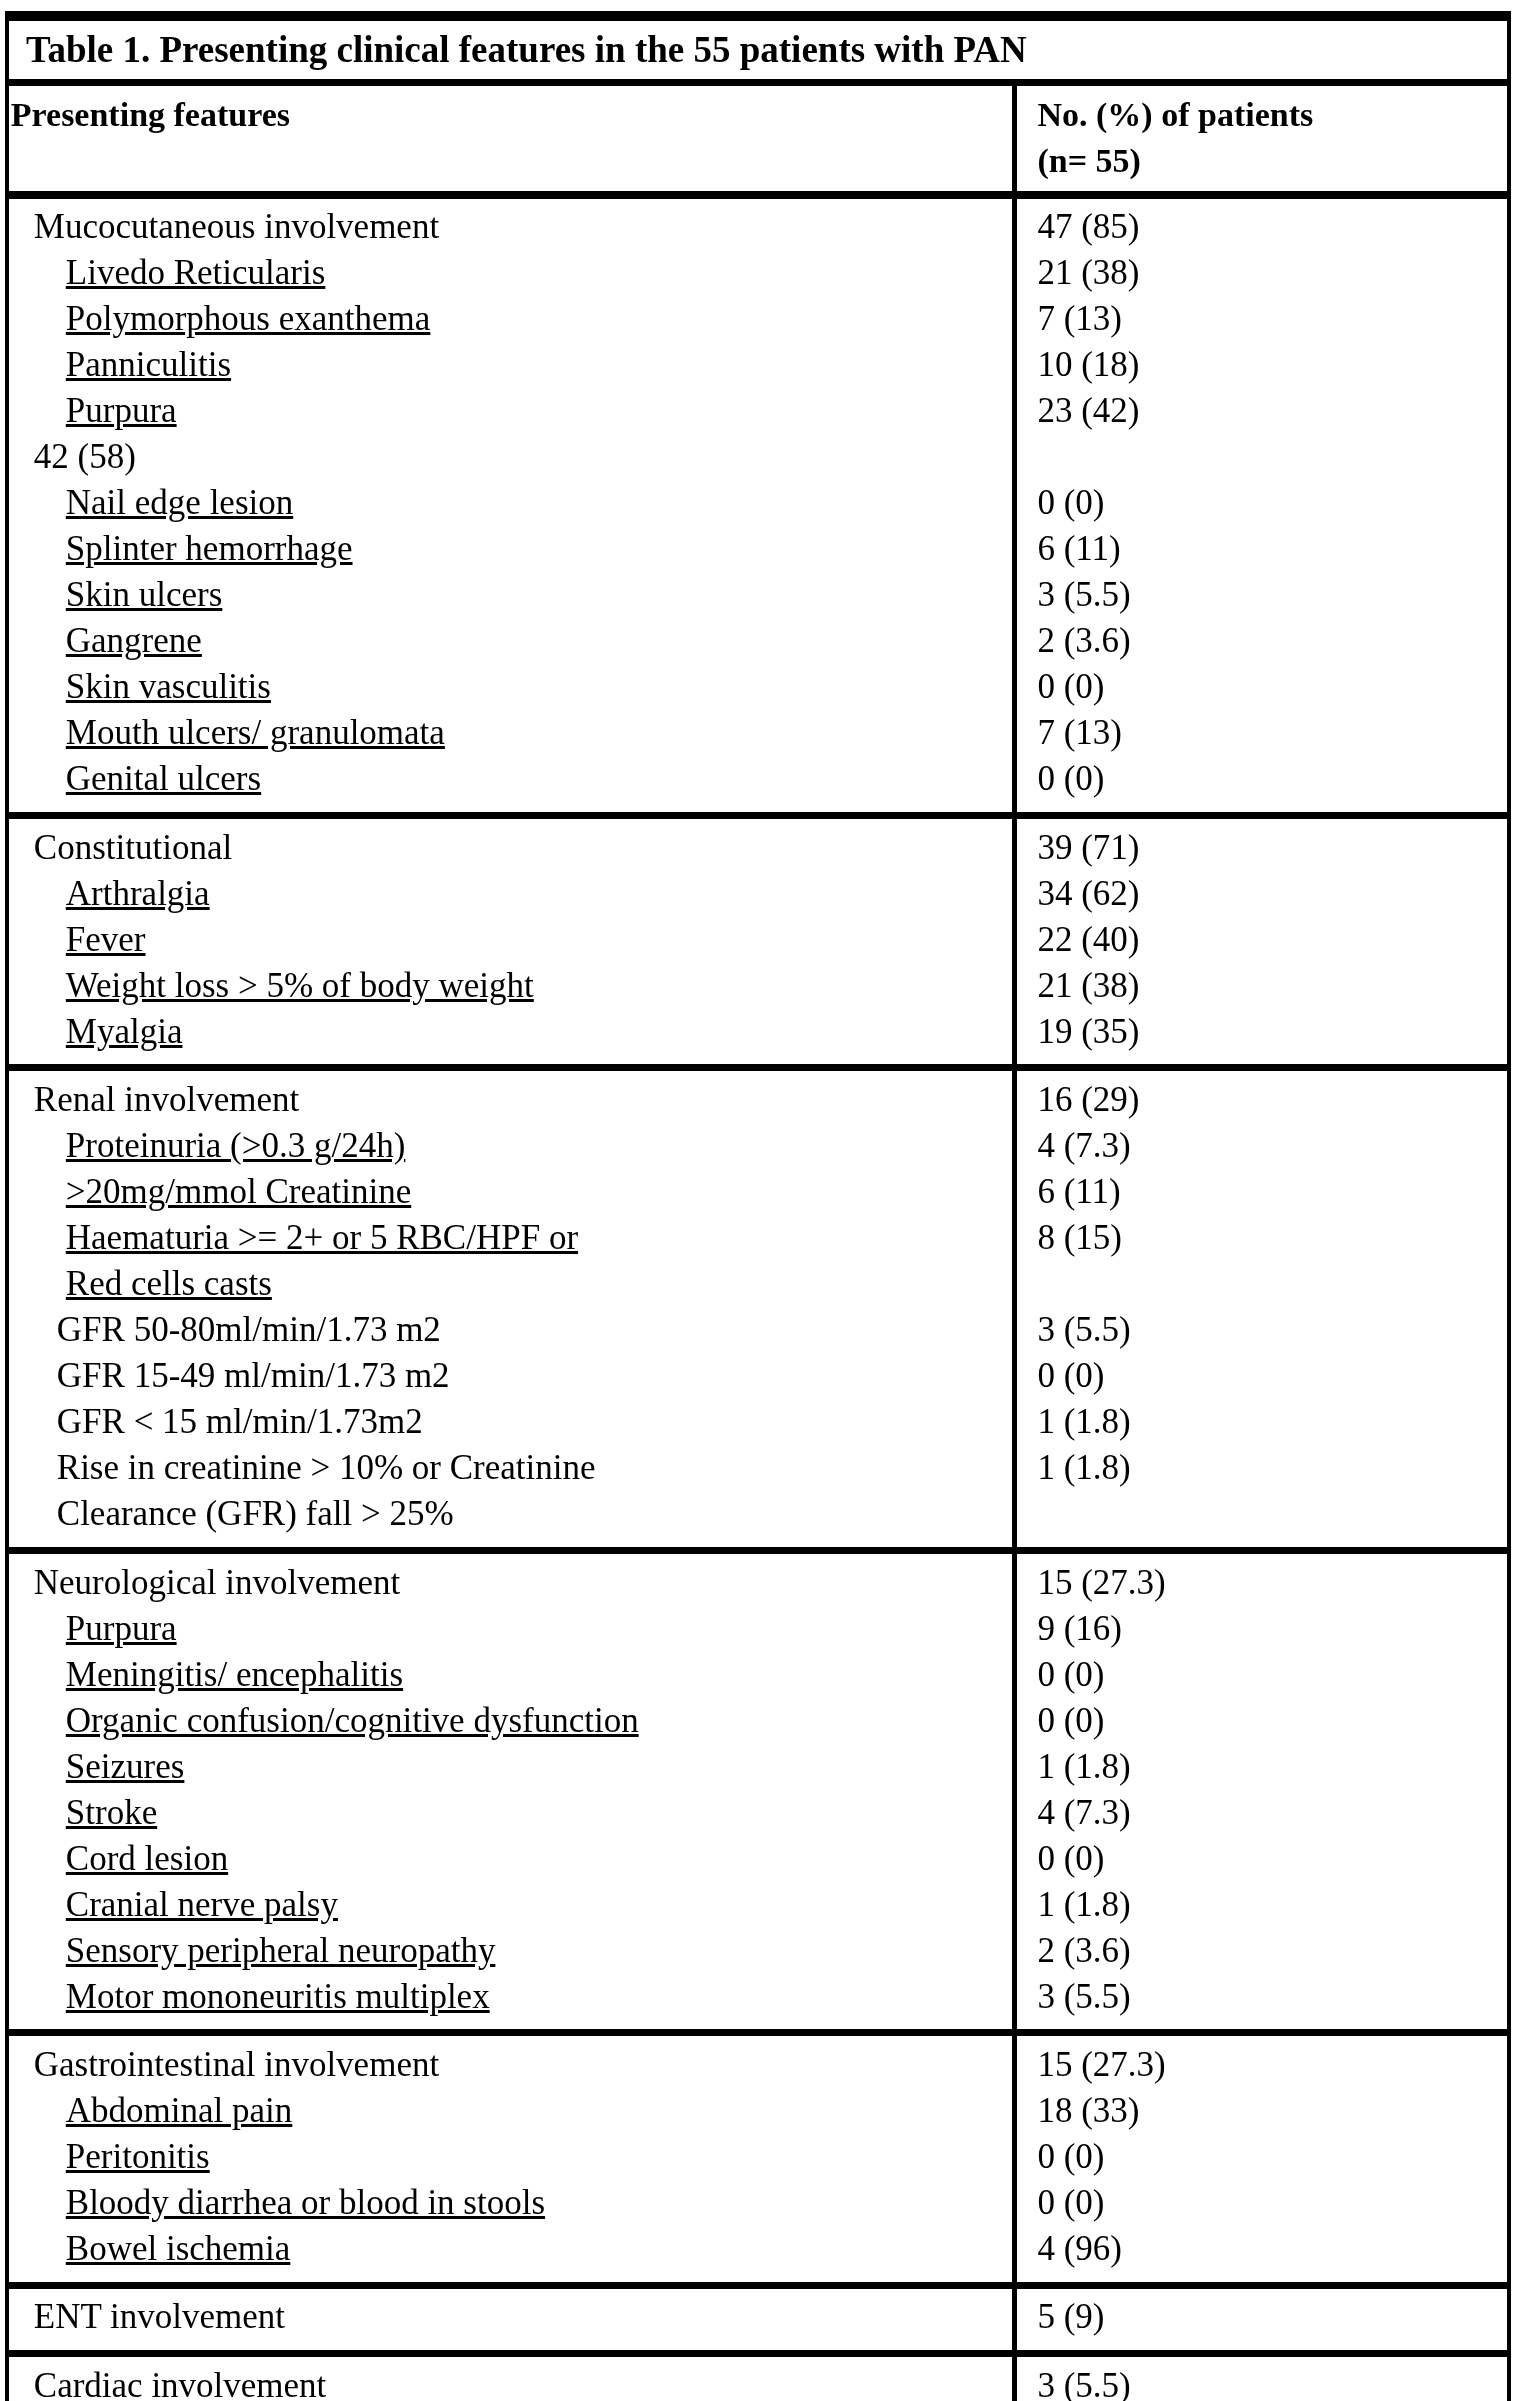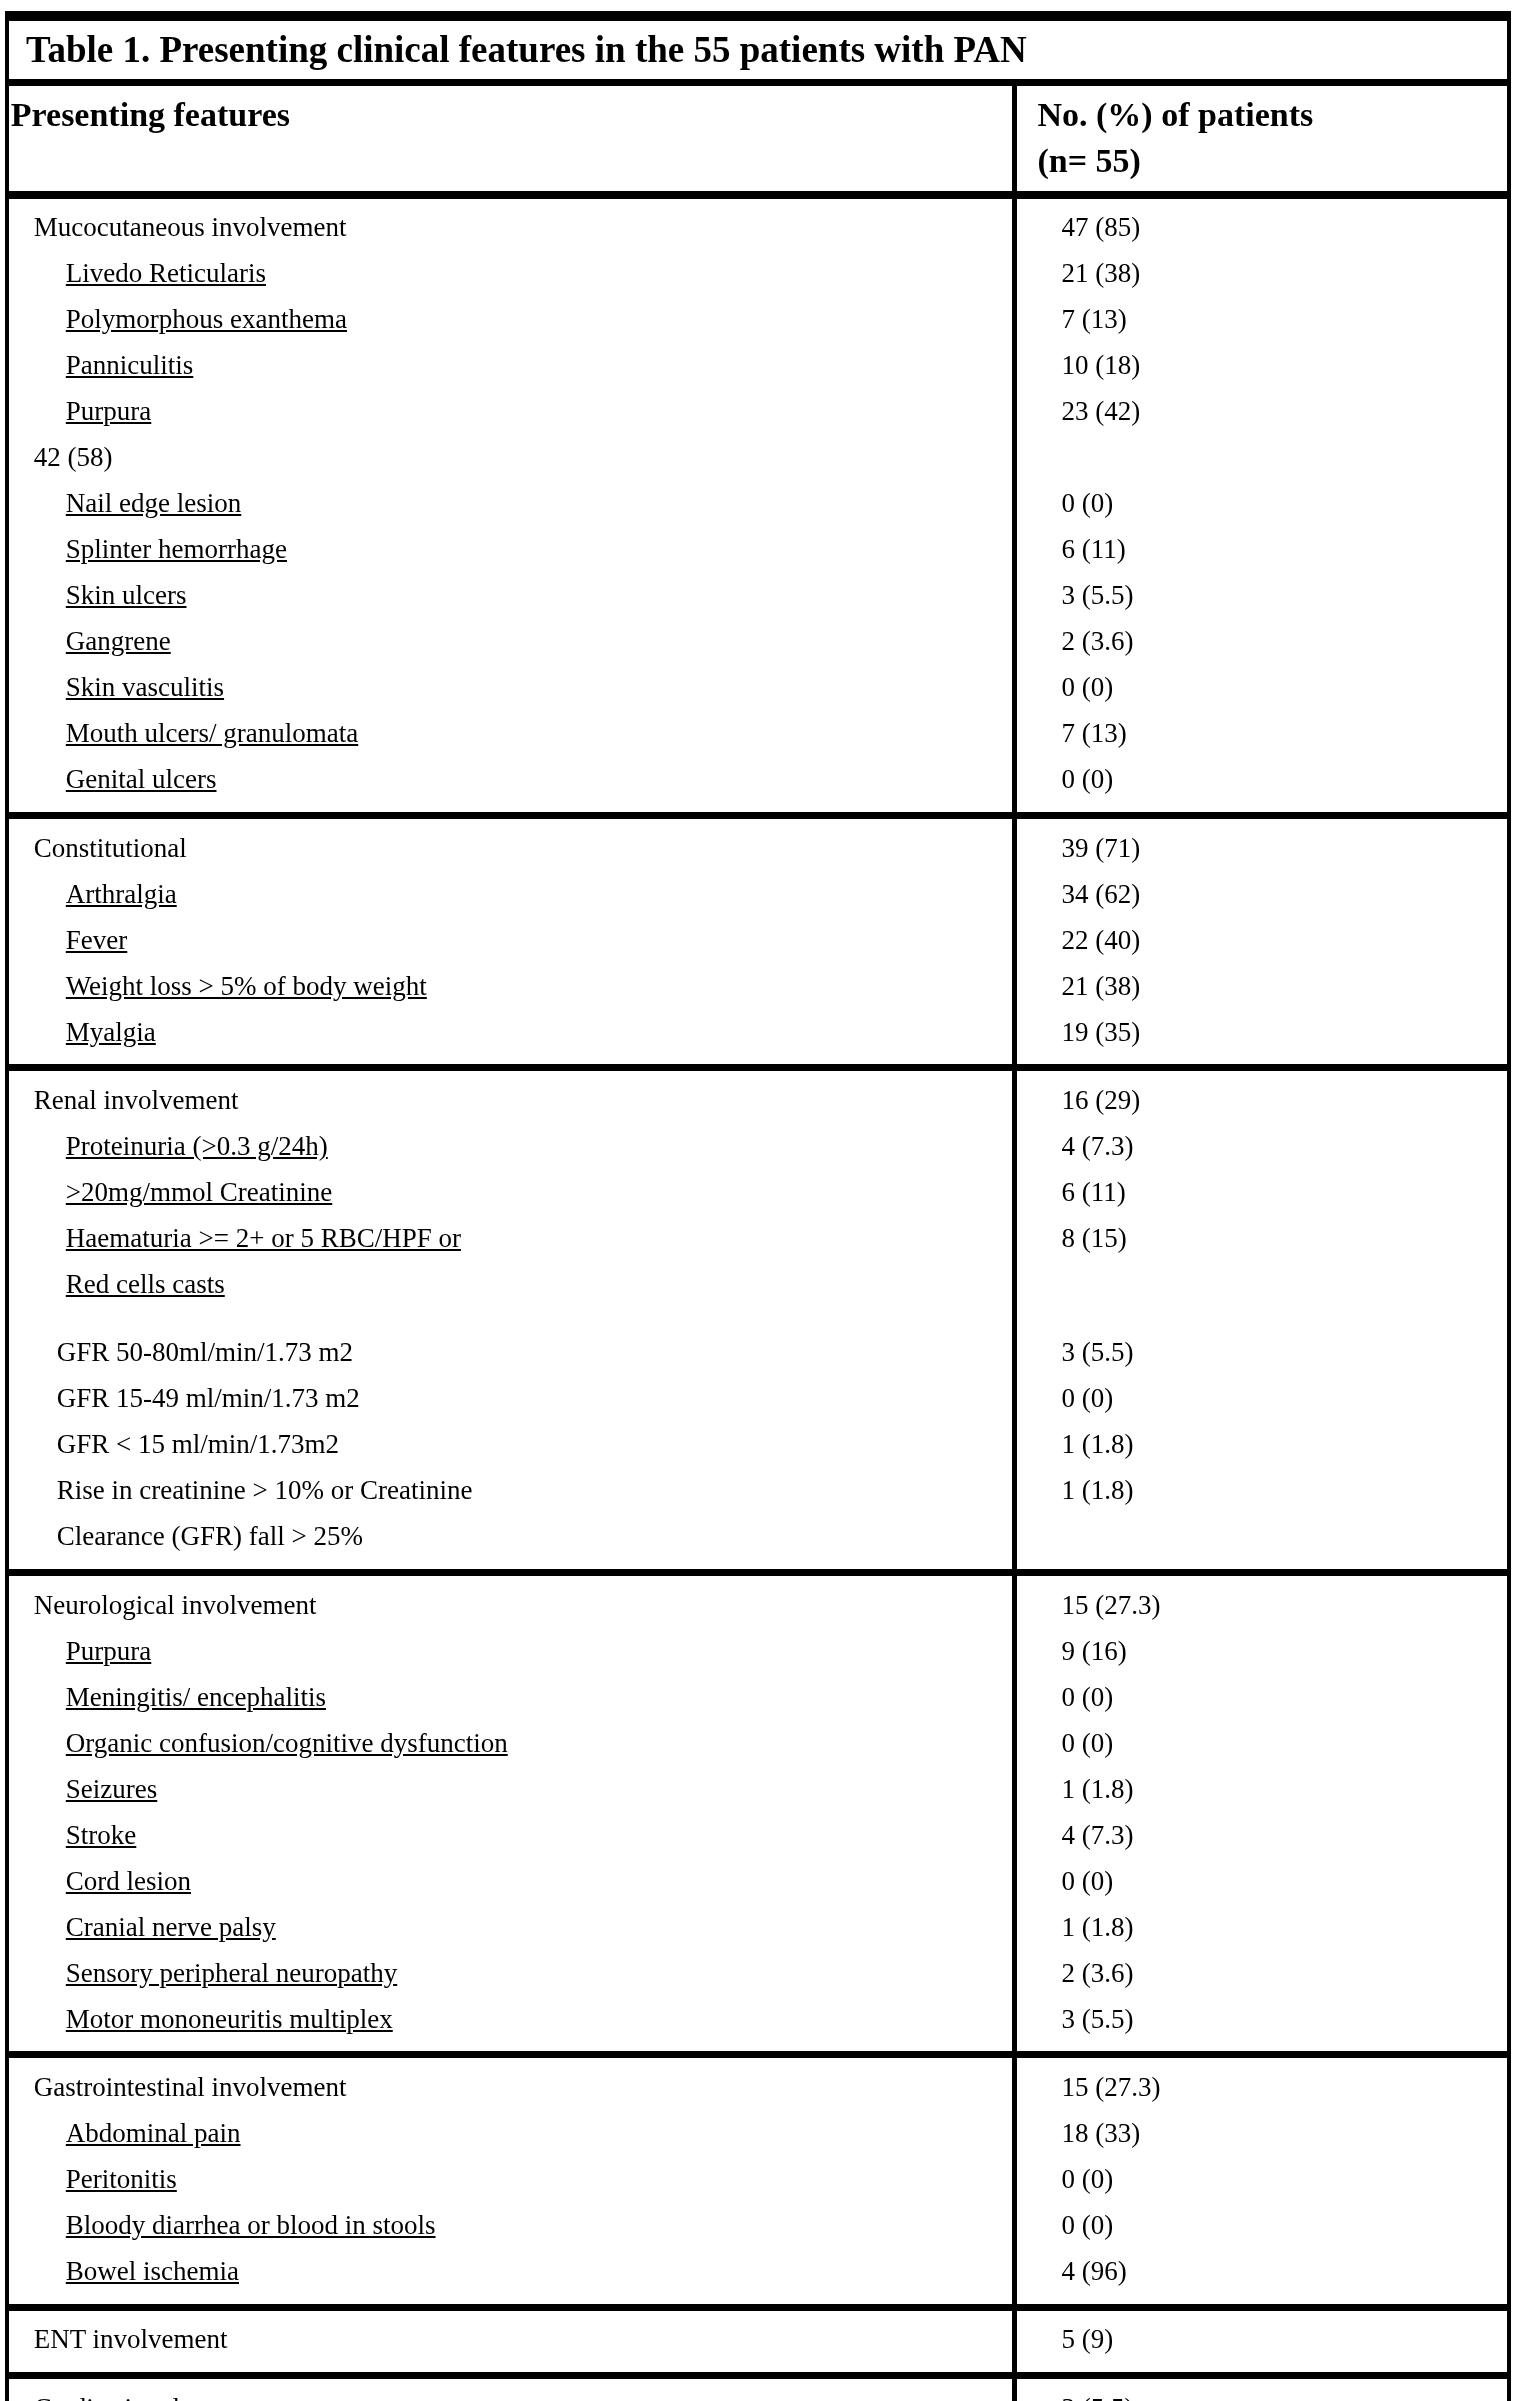--- a/index.html
+++ b/index.html
@@ -65,28 +65,27 @@
     white-space: nowrap;
     box-sizing: border-box;
   }
   .section {
     padding: 5.8px 0 9.6px;
     border-bottom: 7.7px solid #000;
   }
   .section:last-child { border-bottom: none; }
   .trow {
     display: flex;
-    font-size: 27px;
+    font-size: 35px;
     line-height: 46px;
-    gap: 24px;
   }
   .ind0 { padding-left: 25px; }
   .ind1 { padding-left: 48px; }
   .ind2 { padding-left: 57px; text-decoration: underline; }
-  .gap-before { margin-top: 22px; }
+  .gap-before { }
 </style>
 </head>
 <body>
 
 <div class="table-wrap">
   <div class="title-row">Table 1. Presenting clinical features in the 55 patients with PAN</div>
 
   <div class="grid">
     <div class="vline"></div>
 

